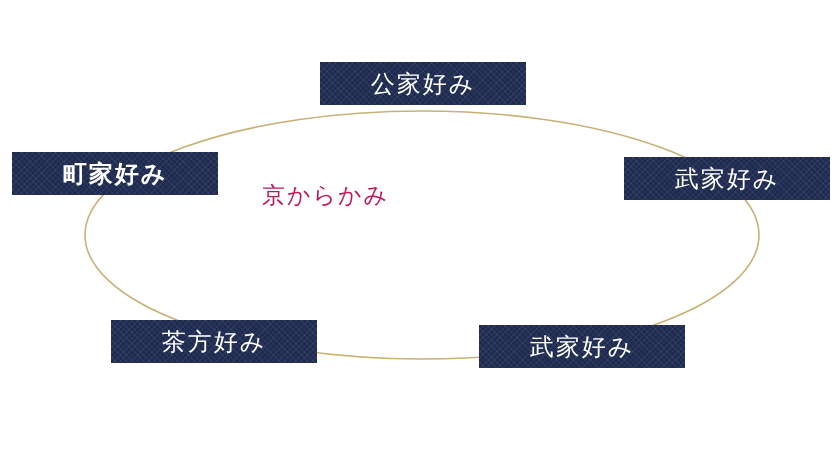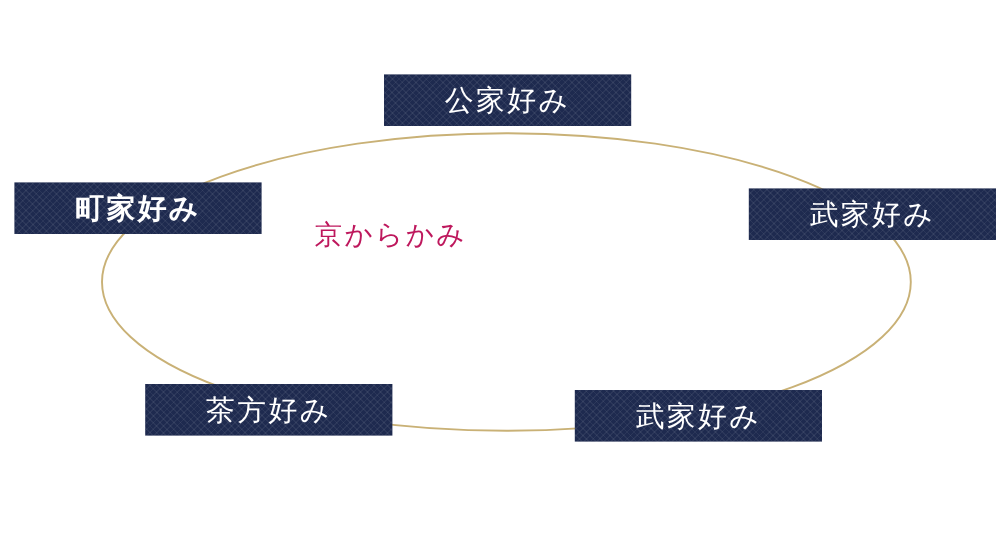--- a/index.html
+++ b/index.html
@@ -61,21 +61,21 @@
   .node-label {
     color: #ffffff;        
     font-size: 24px;
     letter-spacing: 2px;
     white-space: nowrap;
   }
 
   .node-top          { left: 320px; top: 62px;  }
   .node-right        { left: 624px; top: 157px; }
   .node-bottom-right { left: 479px; top: 325px; }
-  .node-bottom-left  { left: 121px; top: 320px; }
+  .node-bottom-left  { left: 111px; top: 320px; }
   .node-left         { left: 12px;  top: 152px; font-weight: bold; }
 </style>
 </head>
 <body>
 
 <div class="diagram">
 
   <svg class="ellipse-layer" viewBox="0 0 840 460" xmlns="http://www.w3.org/2000/svg">
     <ellipse cx="422" cy="235" rx="337" ry="124"></ellipse>
   </svg>

